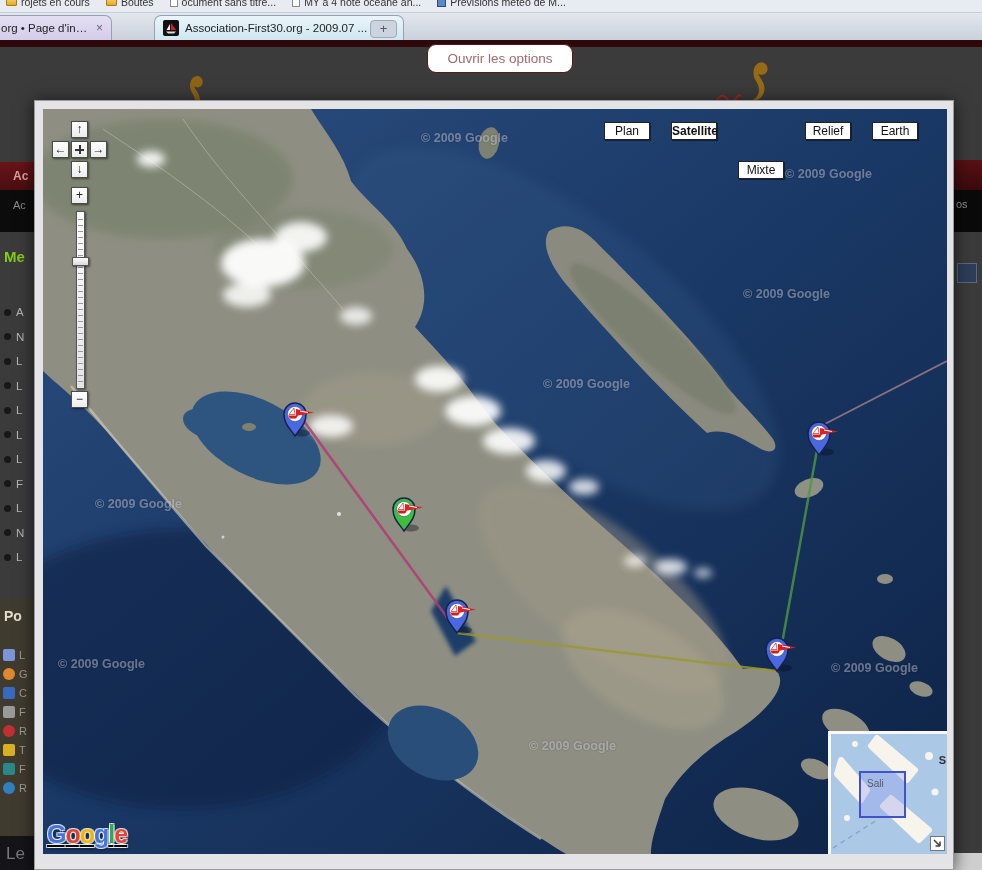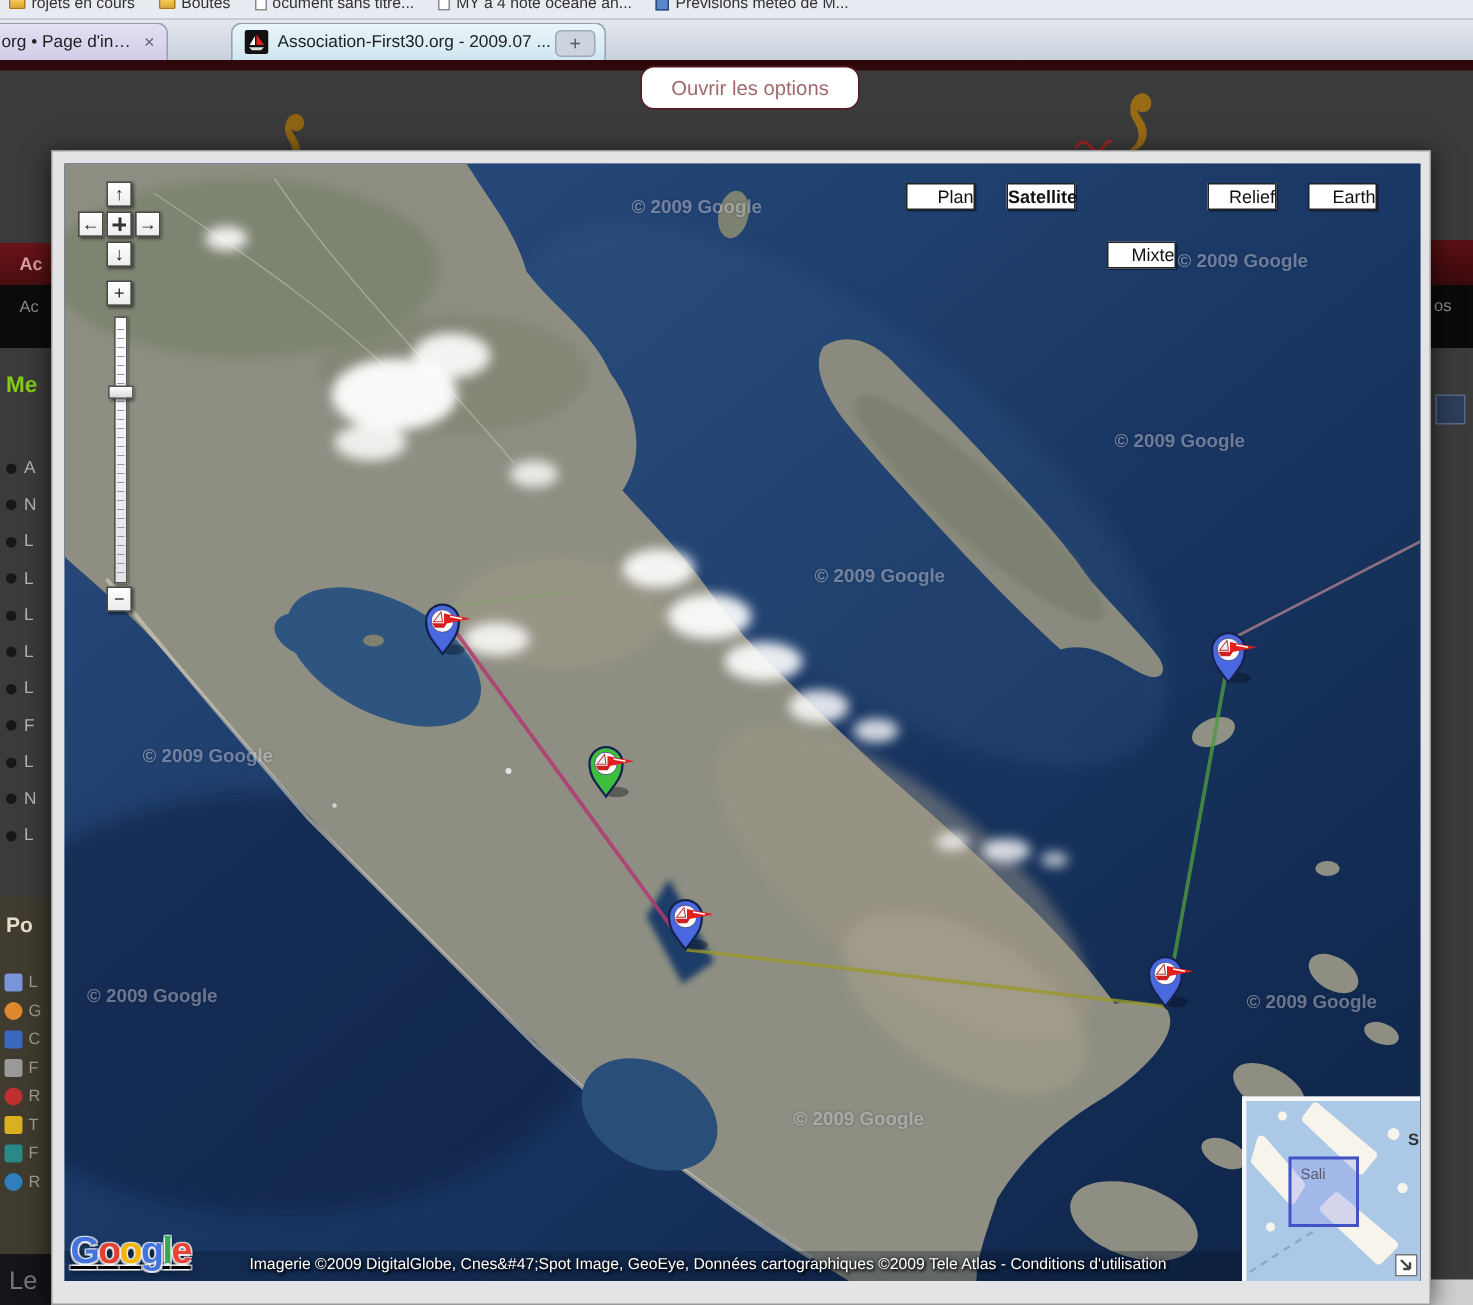--- a/index.html
+++ b/index.html
@@ -56,21 +56,21 @@
   .rr-bottom{position:absolute;left:954px;top:853px;width:28px;height:17px;background:#cfcfcf;}
 
   
   .lightbox{position:absolute;left:34px;top:100px;width:920px;height:770px;background:#e4e4e6;border:1px solid #9a9a9a;box-shadow:0 2px 16px rgba(0,0,0,.65);z-index:10;}
   .map{position:absolute;left:8px;top:8px;width:904px;height:745px;overflow:hidden;background:#16355f;}
   .map svg.base{position:absolute;left:0;top:0;}
 
   .wm-t{position:absolute;font-size:12.5px;font-weight:bold;color:rgba(255,255,255,.38);text-shadow:0 0 2px rgba(0,0,40,.3);white-space:nowrap;}
 
   .map-types{position:absolute;left:0;top:0;}
-  .mtb{position:absolute;top:13px;width:46px;height:18px;background:#fff;border:1px solid #222;box-shadow:1px 1px 0 rgba(0,0,0,.45);font-size:12px;color:#111;text-align:right;line-height:16px;}
+  .mtb{position:absolute;top:13px;width:46px;height:18px;background:#fff;border:1px solid #222;box-shadow:1px 1px 0 rgba(0,0,0,.45);font-size:12px;color:#111;text-align:center;line-height:16px;}
   .mtb.on{font-weight:bold;}
 
   .ctl-btn{position:absolute;width:17px;height:17px;background:linear-gradient(#fff,#ececec);border:1px solid #4a4a4a;box-shadow:1px 1px 2px rgba(0,0,0,.5);font-size:12px;color:#222;text-align:center;line-height:15px;}
   .ctl-home::before{content:"";position:absolute;left:3px;right:3px;top:7px;height:2px;background:#333;}
   .ctl-home::after{content:"";position:absolute;top:3px;bottom:3px;left:7px;width:2px;background:#333;}
   .zoom-track{position:absolute;left:33px;top:102px;width:9px;height:178px;background:linear-gradient(#fdfdfd,#e4e4e4);border:1px solid #555;box-shadow:1px 1px 2px rgba(0,0,0,.5);}
   .zoom-ticks{position:absolute;left:1px;right:1px;top:2px;bottom:2px;background:repeating-linear-gradient(to bottom,transparent 0 5px,#9a9a9a 5px 6px);}
   .zoom-handle{position:absolute;left:29px;top:148px;width:17px;height:9px;background:linear-gradient(#fff,#d8d8d8);border:1px solid #555;box-shadow:1px 1px 2px rgba(0,0,0,.5);}
 
   .overlay-svg{position:absolute;left:0;top:0;}
@@ -400,21 +400,20 @@
         <div class="ctl-btn" style="left:47px;top:32px;">→</div>
         <div class="ctl-btn" style="left:28px;top:52px;">↓</div>
         <div class="ctl-btn" style="left:28px;top:78px;">+</div>
         <div class="zoom-track">
             <div class="zoom-ticks"></div>
           </div>
         <div class="zoom-handle"></div>
         <div class="ctl-btn" style="left:28px;top:282px;">−</div>
       </div>
 
-      <div class="attr-strip"><span>Imagerie ©2009 DigitalGlobe, Cnes&amp;#47;Spot Image, GeoEye, Données cartographiques ©2009 Tele Atlas - </span><span class="attr-link">Conditions d'utilisation</span></div>
       <div class="glogo" id="glogo"><span style="color: rgb(66, 116, 220);">G</span><span style="color: rgb(224, 65, 49);">o</span><span style="color: rgb(244, 180, 0);">o</span><span style="color: rgb(66, 116, 220);">g</span><span style="color: rgb(52, 168, 83);">l</span><span style="color: rgb(234, 67, 53);">e</span></div>
 
       <div class="minimap">
         <svg width="116" height="120" viewBox="0 0 116 120">
           <rect width="116" height="120" fill="#abc8e6"></rect>
           <g fill="#f7f4ec" stroke="#f7f4ec" stroke-width="6" stroke-linejoin="round">
             <path d="M10,26 L36,56 L30,66 L6,40 Z"></path>
             <path d="M46,4 L84,36 L76,46 L40,12 Z"></path>
             <path d="M60,64 L98,96 L88,106 L52,72 Z"></path>
           </g>

